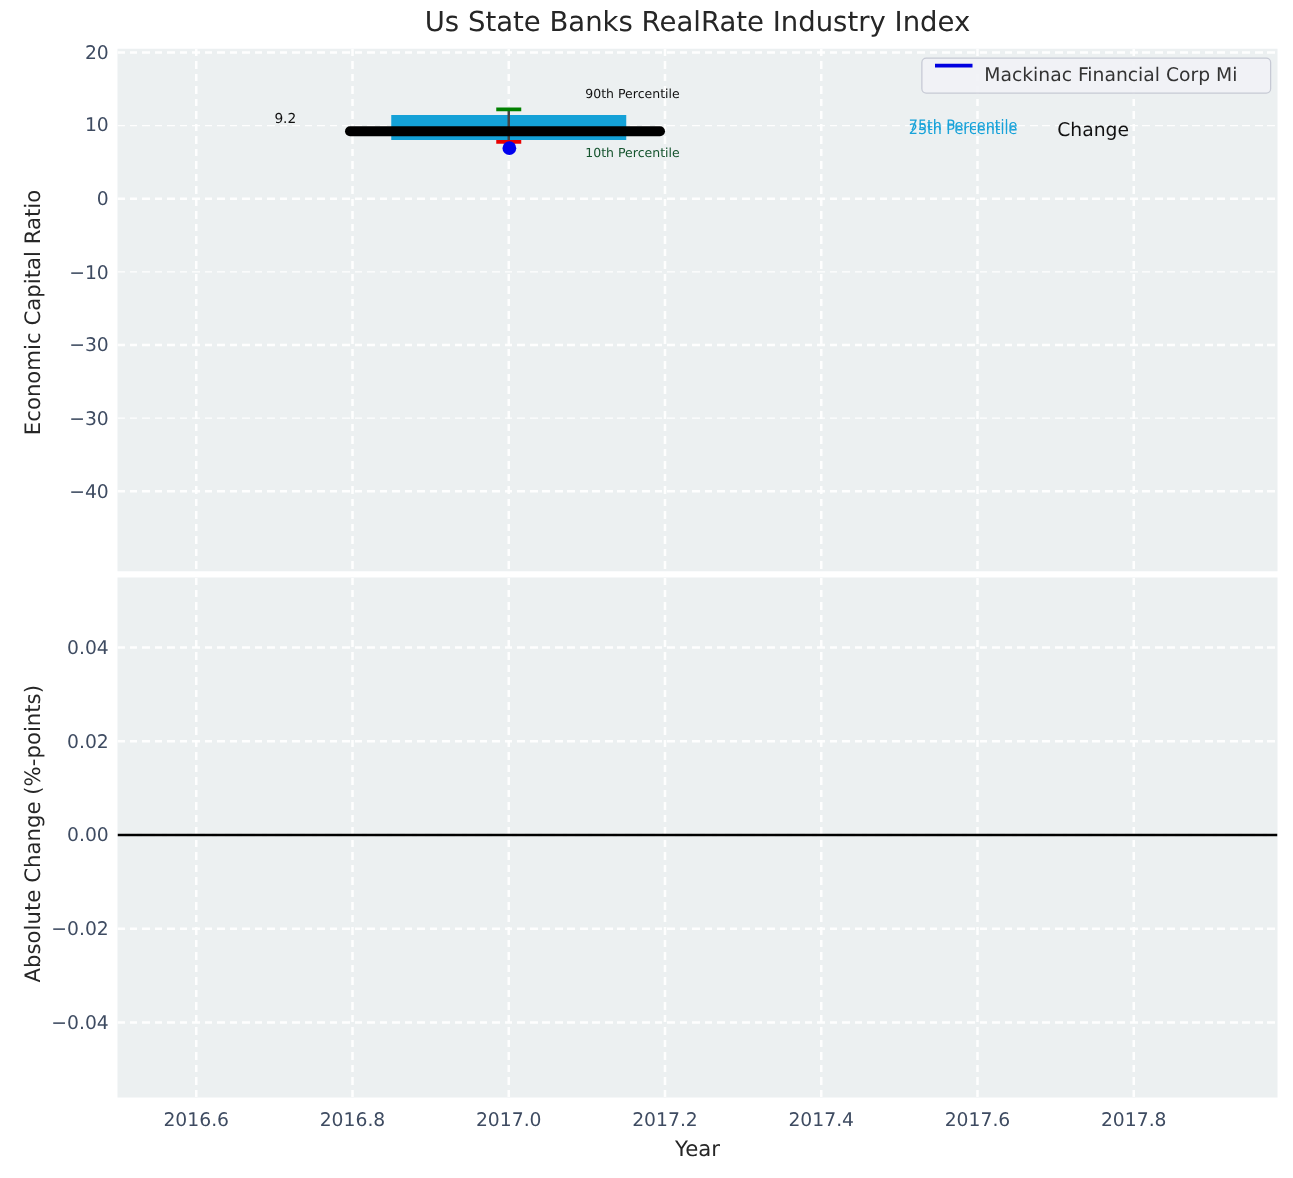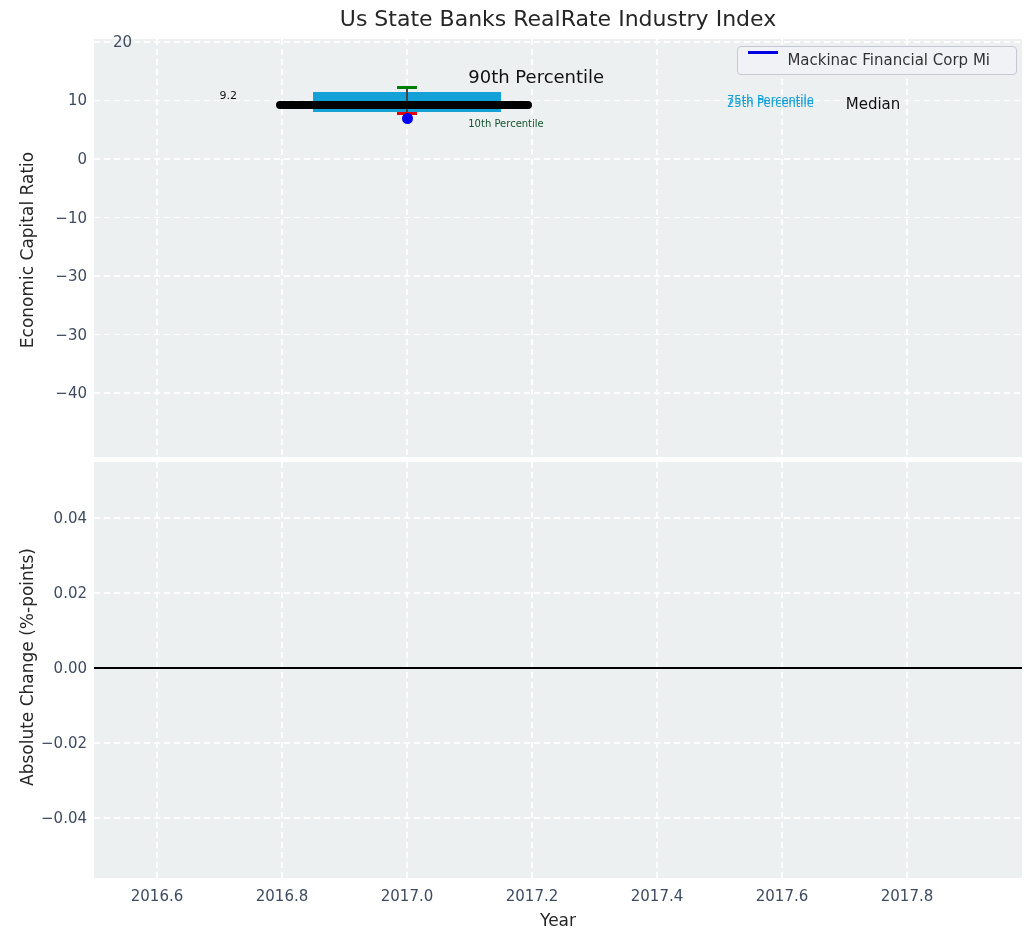--- a/index.html
+++ b/index.html
@@ -54,25 +54,25 @@
       <div class="gridline v" style="left: 562.25px;"></div>
       <div class="gridline v" style="left: 687.25px;"></div>
       <div class="gridline v" style="left: 812.25px;"></div>
       <div class="box-rect" style="left: 219.25px; width: 187.5px; top: 53.2745px; height: 19.9048px; background: rgb(20, 161, 215); z-index: 1;"></div>
       <div class="whisker" style="left: 312.25px; width: 1.5px; top: 48.0056px; height: 33.028px; background: rgb(68, 68, 68); z-index: 2;"></div>
       <div class="median-bar" style="left: 181.75px; width: 256.25px; top: 62.1541px; height: 8px; border-radius: 4px; background: rgb(0, 0, 0); z-index: 2;"></div>
       <div class="cap" style="left: 303px; width: 20px; top: 46.5056px; height: 3px; background: rgb(0, 128, 0); z-index: 3;"></div>
       <div class="cap" style="left: 303px; width: 20px; top: 73.4356px; height: 3px; background: rgb(232, 0, 0); z-index: 3;"></div>
       <div class="dot" style="left: 307.5px; top: 73.5336px; width: 11px; height: 11px; border-radius: 50%; background: rgb(0, 0, 238); z-index: 4;"></div>
       <div class="annot" style="left: 134.25px; top: 56.2017px; font-size: 11px; color: rgb(17, 17, 17); transform: translate(-50%, -50%);">9.2</div>
-      <div class="annot" style="left: 374.25px; top: 36.8824px; font-size: 18px; color: rgb(17, 17, 17); transform: translateY(-50%);">90th Percentile</div>
+      <div class="annot" style="left: 374.25px; top: 36.8824px; font-size: 10px; color: rgb(17, 17, 17); transform: translateY(-50%);">90th Percentile</div>
       <div class="annot" style="left: 374.25px; top: 84.3025px; font-size: 10px; color: #14532d; transform: translateY(-50%);">10th Percentile</div>
       <div class="annot" style="left: 633px; top: 61.4706px; font-size: 11.5px; color: rgb(23, 162, 217); transform: translateY(-50%);">75th Percentile</div>
       <div class="annot" style="left: 633px; top: 63.8123px; font-size: 11.5px; color: rgb(23, 162, 217); transform: translateY(-50%);">25th Percentile</div>
-      <div class="annot" style="left: 751.75px; top: 64.9832px; font-size: 15px; color: rgb(17, 17, 17); transform: translateY(-50%);">Median</div>
+      <div class="annot" style="left: 751.75px; top: 64.9832px; font-size: 15px; color: rgb(17, 17, 17); transform: translateY(-50%);">Change</div>
     </div>
 
   <div class="axes" id="ax2">
       <div class="gridline h" style="top: 55.1418px;"></div>
       <div class="gridline h" style="top: 130.164px;"></div>
       <div class="gridline h" style="top: 205.187px;"></div>
       <div class="gridline h" style="top: 280.209px;"></div>
       <div class="gridline h" style="top: 355.232px;"></div>
       <div class="gridline v" style="left: 62.25px;"></div>
       <div class="gridline v" style="left: 187.25px;"></div>
@@ -80,21 +80,21 @@
       <div class="gridline v" style="left: 437.25px;"></div>
       <div class="gridline v" style="left: 562.25px;"></div>
       <div class="gridline v" style="left: 687.25px;"></div>
       <div class="gridline v" style="left: 812.25px;"></div>
       <div class="zero-line" style="left: 0px; right: 0px; top: 204.937px; height: 2px; background: rgb(0, 0, 0); z-index: 2;"></div>
     </div>
 
   <div class="ylabel" style="left:27px;top:250px;">Economic Capital Ratio</div>
   <div class="ylabel" style="left:27px;top:667px;">Absolute Change (%-points)</div>
   <div class="xlabel" style="left:558px;top:910px;">Year</div>
-<div class="ticklabel" style="left: 87px; top: 41.9272px; transform: translate(-100%, -50%); margin-left: 45px;">20</div>
+<div class="ticklabel" style="left: 87px; top: 41.9272px; transform: translate(-100%, -50%);">20</div>
     <div class="ticklabel" style="left: 87px; top: 100.471px; transform: translate(-100%, -50%);">10</div>
     <div class="ticklabel" style="left: 87px; top: 159.014px; transform: translate(-100%, -50%);">0</div>
     <div class="ticklabel" style="left: 87px; top: 217.557px; transform: translate(-100%, -50%);">−10</div>
     <div class="ticklabel" style="left: 87px; top: 276.101px; transform: translate(-100%, -50%);">−30</div>
     <div class="ticklabel" style="left: 87px; top: 334.644px; transform: translate(-100%, -50%);">−30</div>
     <div class="ticklabel" style="left: 87px; top: 393.188px; transform: translate(-100%, -50%);">−40</div>
     <div class="ticklabel" style="left: 87px; top: 517.892px; transform: translate(-100%, -50%);">0.04</div>
     <div class="ticklabel" style="left: 87px; top: 592.914px; transform: translate(-100%, -50%);">0.02</div>
     <div class="ticklabel" style="left: 87px; top: 667.937px; transform: translate(-100%, -50%);">0.00</div>
     <div class="ticklabel" style="left: 87px; top: 743px; transform: translate(-100%, -50%);">−0.02</div>

